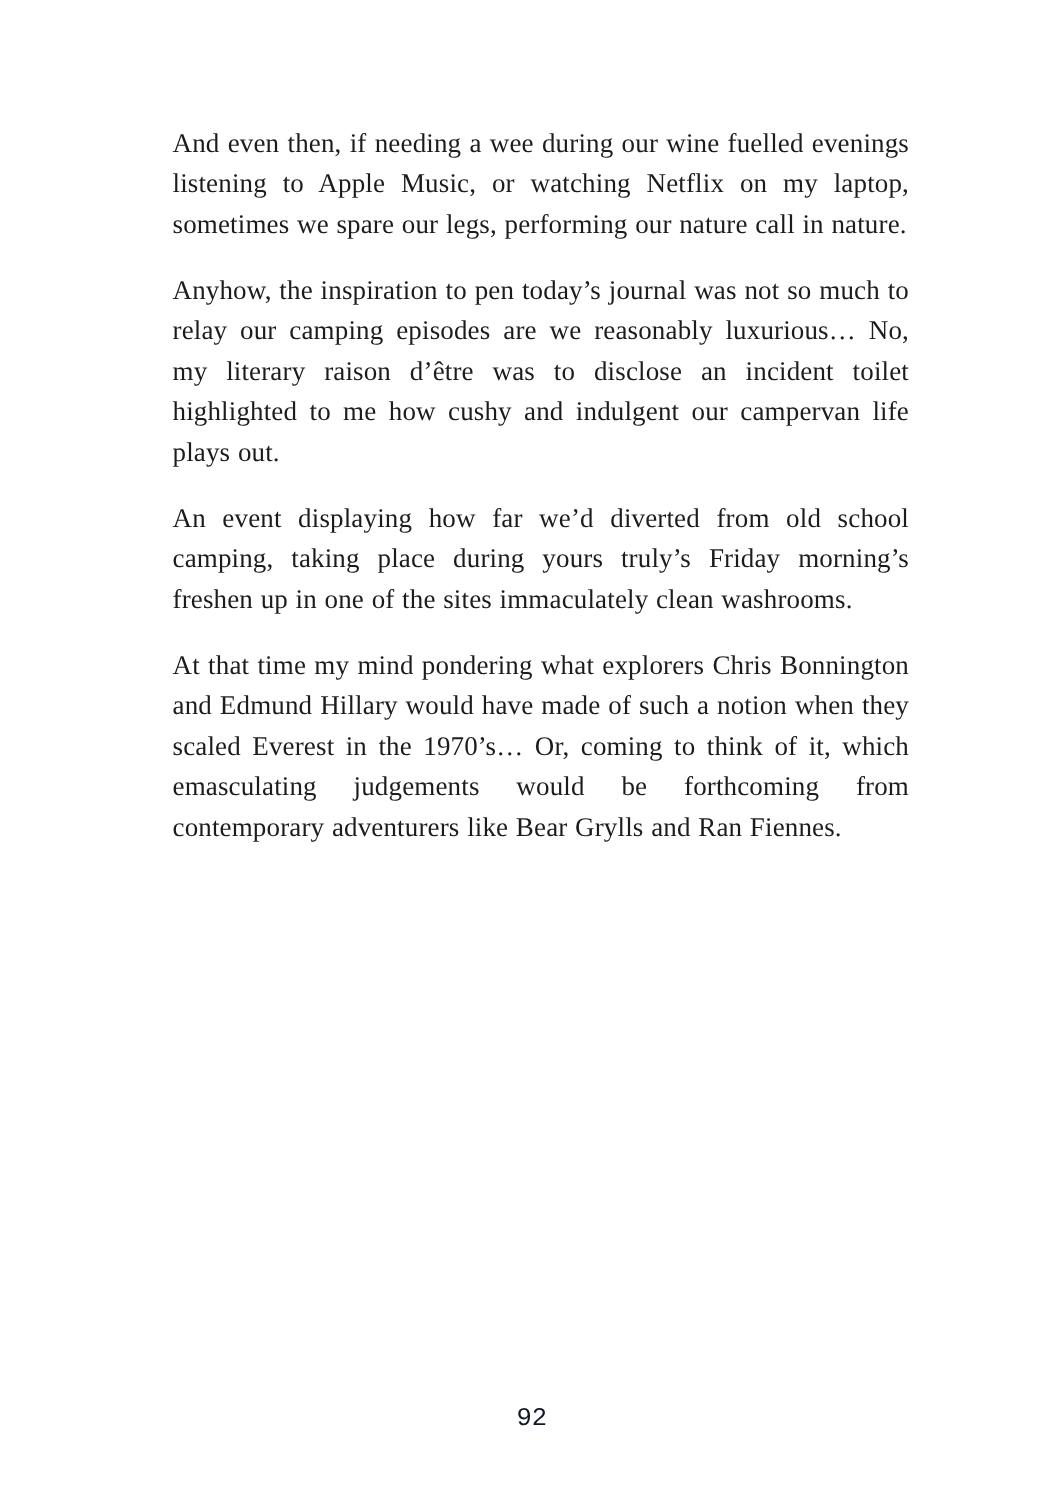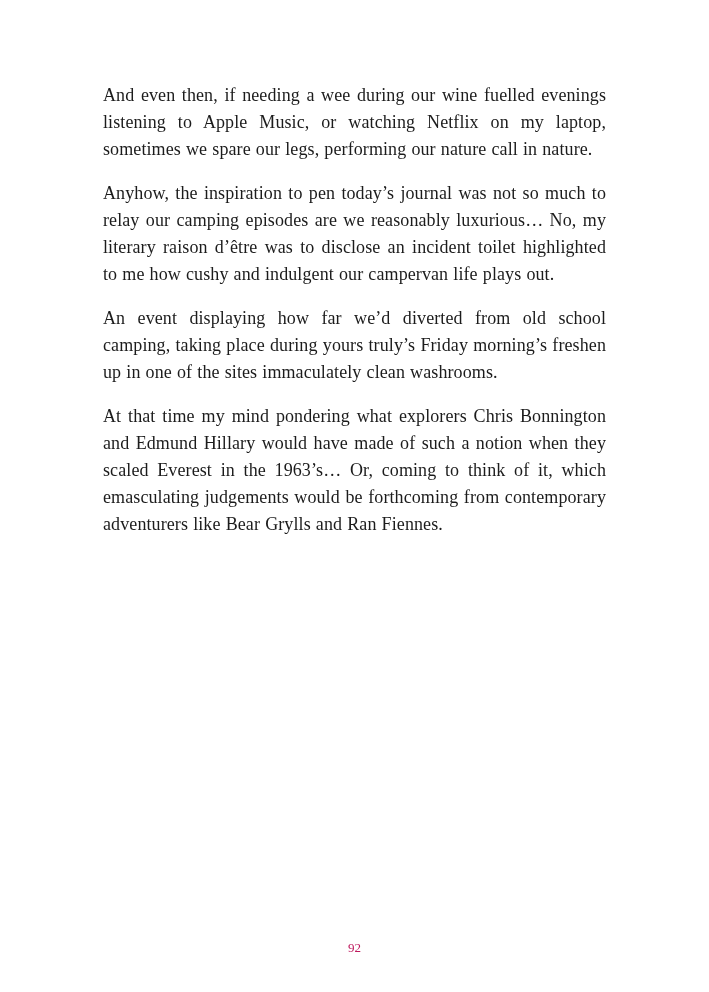--- a/index.html
+++ b/index.html
@@ -17,43 +17,43 @@
     font-family: "Liberation Serif", "DejaVu Serif", serif;
     color: #1c1c1c;
   }
   .text-block {
     position: absolute;
     top: 82px;
     left: 103px;
     width: 503px;
   }
   .text-block p {
-    margin: 0 0 17px 0;
+    margin: 0 0 17px 12px;
     font-size: 18px;
     line-height: 27px;
     text-align: justify;
     text-justify: inter-word;
     letter-spacing: 0.1px;
     word-spacing: 0.5px;
   }
   .page-number {
     position: absolute;
     bottom: 36px;
     left: 0;
     width: 100%;
     text-align: center;
-    font-size: 13px;
-    color: #be185d;
-    font-family: Liberation Serif, serif;
+    font-size: 17px;
+    color: #0f172a;
+    font-family: Liberation Mono, monospace;
   }
 </style>
 </head>
 <body>
 
 <div class="page">
   <div class="text-block">
     <p>And even then, if needing a wee during our wine fuelled evenings listening to Apple Music, or watching Netflix on my laptop, sometimes we spare our legs, performing our nature call in nature.</p>
     <p>Anyhow, the inspiration to pen today’s journal was not so much to relay our camping episodes are we reasonably luxurious… No, my literary raison d’être was to disclose an incident toilet highlighted to me how cushy and indulgent our campervan life plays out.</p>
     <p>An event displaying how far we’d diverted from old school camping, taking place during yours truly’s Friday morning’s freshen up in one of the sites immaculately clean washrooms.</p>
-    <p>At that time my mind pondering what explorers Chris Bonnington and Edmund Hillary would have made of such a notion when they scaled Everest in the 1963’s… Or, coming to think of it, which emasculating judgements would be forthcoming from contemporary adventurers like Bear Grylls and Ran Fiennes.</p>
+    <p>At that time my mind pondering what explorers Chris Bonnington and Edmund Hillary would have made of such a notion when they scaled Everest in the 1970’s… Or, coming to think of it, which emasculating judgements would be forthcoming from contemporary adventurers like Bear Grylls and Ran Fiennes.</p>
   </div>
   <div class="page-number">92</div>
 </div>
 
 </body></html>

